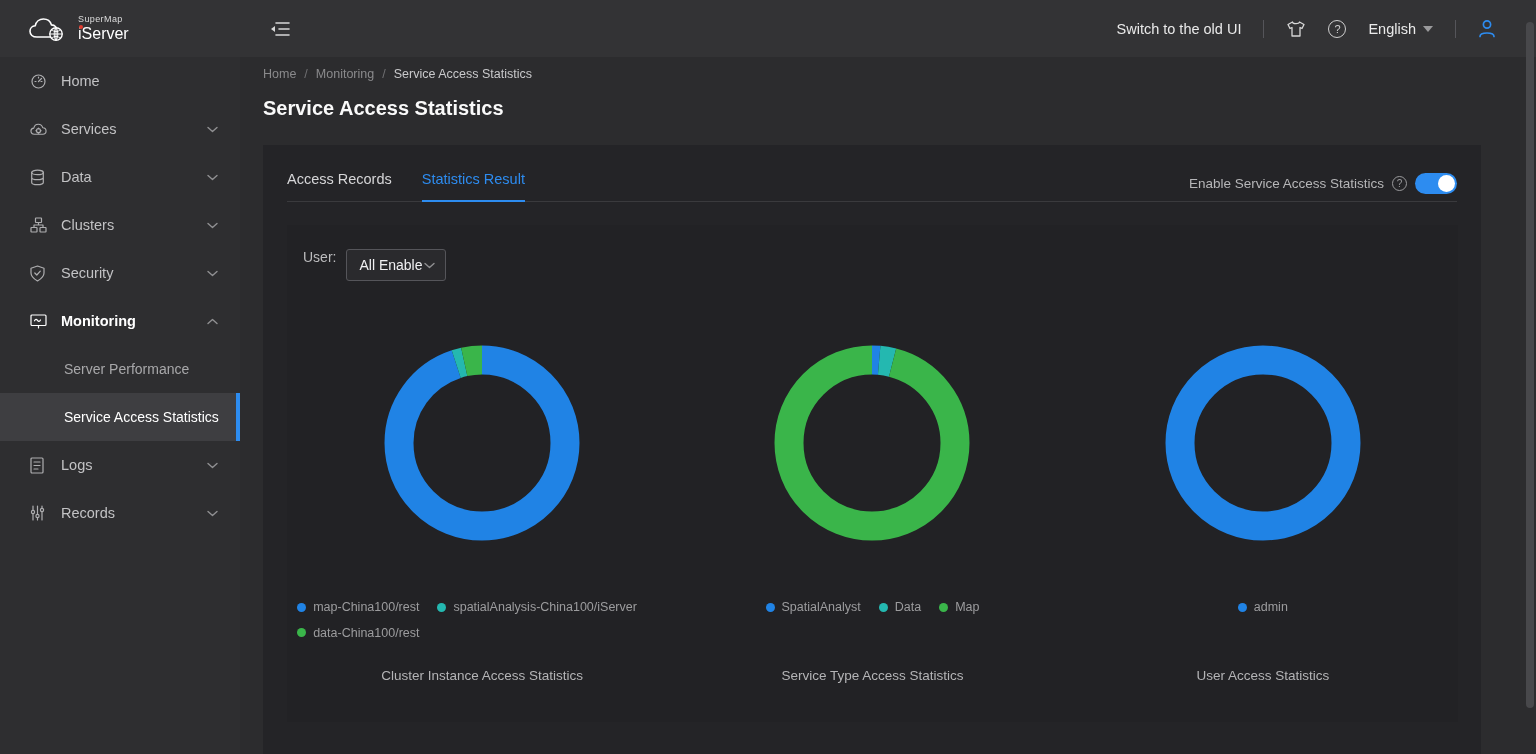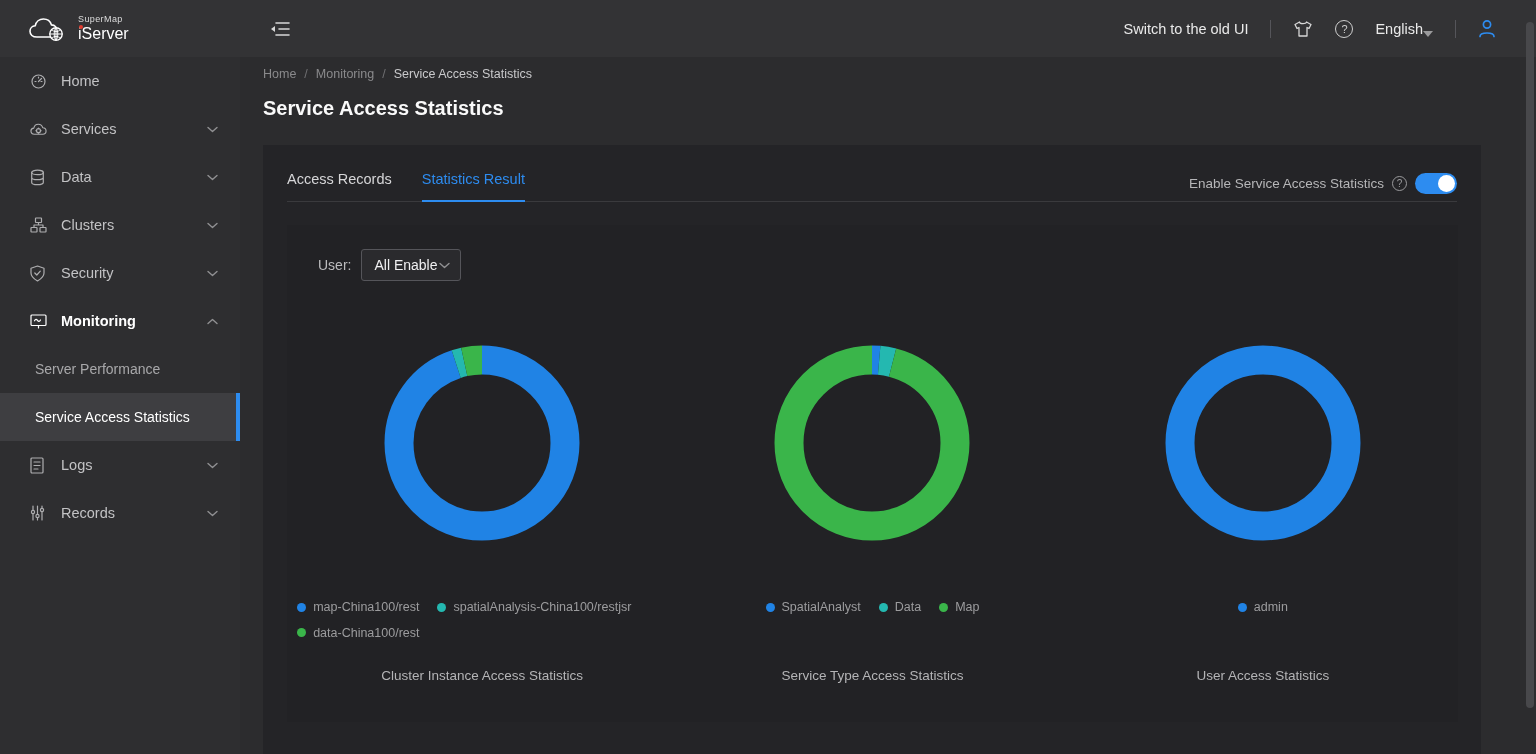--- a/index.html
+++ b/index.html
@@ -16,32 +16,32 @@
   .logo-zone { width:240px; height:57px; display:flex; align-items:center; padding-left:28px; }
   .logo-text { margin-left:10px; line-height:1; }
   .brand-top { font-size:9px; color:#dcdcdc; letter-spacing:.4px; margin-bottom:2px; }
   .brand-bottom { font-size:16px; color:#ffffff; position:relative; }
   .brand-bottom .tittle { position:absolute; width:4px; height:4px; background:#e23b2e; border-radius:50%; left:1px; top:-1px; }
   .collapse-btn { margin-left:30px; cursor:pointer; }
   .header-right { margin-left:auto; display:flex; align-items:center; padding-right:40px; gap:22px; }
   .hdr-link { font-size:14.5px; color:#eaeaea; cursor:pointer; }
   .hdr-divider { width:1px; height:18px; background:#55555a; }
   .hdr-icon { cursor:pointer; display:flex; align-items:center; }
-  .lang { display:flex; align-items:flex-end; font-size:14.5px; color:#eaeaea; cursor:pointer; }
+  .lang { display:flex; align-items:center; gap:7px; font-size:14.5px; color:#eaeaea; cursor:pointer; }
   .help-circle { width:18px; height:18px; border:1.4px solid #cfcfcf; border-radius:50%;
     display:flex; align-items:center; justify-content:center; font-size:11px; color:#cfcfcf; }
 
   
   .sidebar { position:absolute; top:57px; left:0; bottom:0; width:240px; background:#2e2e30; }
   .side-item { height:48px; display:flex; align-items:center; padding:0 22px 0 30px;
     cursor:pointer; color:#c2c2c4; font-size:14.5px; position:relative; }
   .side-item .s-icon { width:17px; margin-right:14px; display:flex; }
   .side-item .s-label { flex:1; }
   .side-item.parent-active { color:#ffffff; font-weight:bold; }
-  .sub-item { height:48px; display:flex; align-items:center; padding-left:35px;
+  .sub-item { height:48px; display:flex; align-items:center; padding-left:64px;
     cursor:pointer; color:#a8a8aa; font-size:14px; position:relative; }
   .sub-item.active { background:#3e3e41; color:#ffffff; }
   .sub-item.active::after { content:""; position:absolute; right:0; top:0; bottom:0; width:4px; background:#2d8cf0; }
 
   
   .content { position:absolute; top:57px; left:240px; right:0; bottom:0; background:#2c2c2e; }
   .breadcrumb { position:absolute; left:23px; top:10px; font-size:12.5px; color:#8a8a8c;
     display:flex; gap:8px; align-items:center; }
   .crumb { cursor:pointer; }
   .crumb.current { color:#c9c9cb; cursor:default; }
@@ -53,21 +53,21 @@
   .tab { font-size:14.5px; color:#d6d6d8; padding-bottom:13px; cursor:pointer; border-bottom:2px solid transparent; margin-bottom:-1px; }
   .tab.active { color:#2d8cf0; border-bottom-color:#2d8cf0; }
   .toggle-group { position:absolute; right:0; top:28px; display:flex; align-items:center; gap:8px; }
   .toggle-label { font-size:13.5px; color:#b6b6b8; }
   .toggle-help { width:15px; height:15px; border:1.2px solid #9a9a9c; border-radius:50%;
     display:flex; align-items:center; justify-content:center; font-size:10px; color:#9a9a9c; cursor:pointer; }
   .switch { width:42px; height:21px; background:#2d8cf0; border-radius:11px; position:relative; cursor:pointer; }
   .switch .knob { position:absolute; right:2px; top:2px; width:17px; height:17px; background:#ffffff; border-radius:50%; }
 
   .inner-panel { position:absolute; left:24px; top:80px; width:1171px; height:497px; background:#222225; }
-  .filter-row { position:absolute; left:31px; top:24px; display:flex; align-items:center; }
+  .filter-row { position:absolute; left:16px; top:24px; display:flex; }
   .filter-label { font-size:14px; color:#bcbcbe; margin-right:10px; }
   .select-box { width:100px; height:32px; border:1px solid #55555a; border-radius:3px; background:#2a2a2d;
     display:flex; align-items:center; justify-content:space-between; padding:0 10px 0 12px;
     font-size:14px; color:#f0f0f2; cursor:pointer; }
 
   .charts { position:absolute; top:118px; left:0; width:100%; display:flex; }
   .chart-cell { flex:1; display:flex; flex-direction:column; align-items:center; }
   .donut { width:200px; height:200px; }
   .legend { margin-top:57px; min-height:44px; display:flex; flex-wrap:wrap; align-items:flex-start;
     justify-content:center; column-gap:18px; row-gap:7px; }
@@ -299,21 +299,21 @@
               <circle cx="100" cy="100" r="83" fill="none" stroke="#24b8b0" stroke-width="29" stroke-dasharray="8.344070087934494 521.5043804959057" stroke-dashoffset="-494.38615271011867" transform="rotate(-90 100 100)"></circle>
               <circle cx="100" cy="100" r="83" fill="none" stroke="#3ab54a" stroke-width="29" stroke-dasharray="18.77415769785261 521.5043804959057" stroke-dashoffset="-502.73022279805315" transform="rotate(-90 100 100)"></circle>
             </svg>
           <div class="legend wrap-left">
               <span class="legend-item">
                 <span class="legend-dot" style="background: rgb(32, 131, 229);"></span>
                 <span class="legend-text">map-China100/rest</span>
               </span>
               <span class="legend-item">
                 <span class="legend-dot" style="background: rgb(36, 184, 176);"></span>
-                <span class="legend-text">spatialAnalysis-China100/restjsr</span>
+                <span class="legend-text">spatialAnalysis-China100/iServer</span>
               </span>
               <span class="legend-item">
                 <span class="legend-dot" style="background: rgb(58, 181, 74);"></span>
                 <span class="legend-text">data-China100/rest</span>
               </span>
             </div>
           <div class="chart-title">Cluster Instance Access Statistics</div>
         </div>
         <div class="chart-cell">
           <svg class="donut" viewBox="0 0 200 200">

